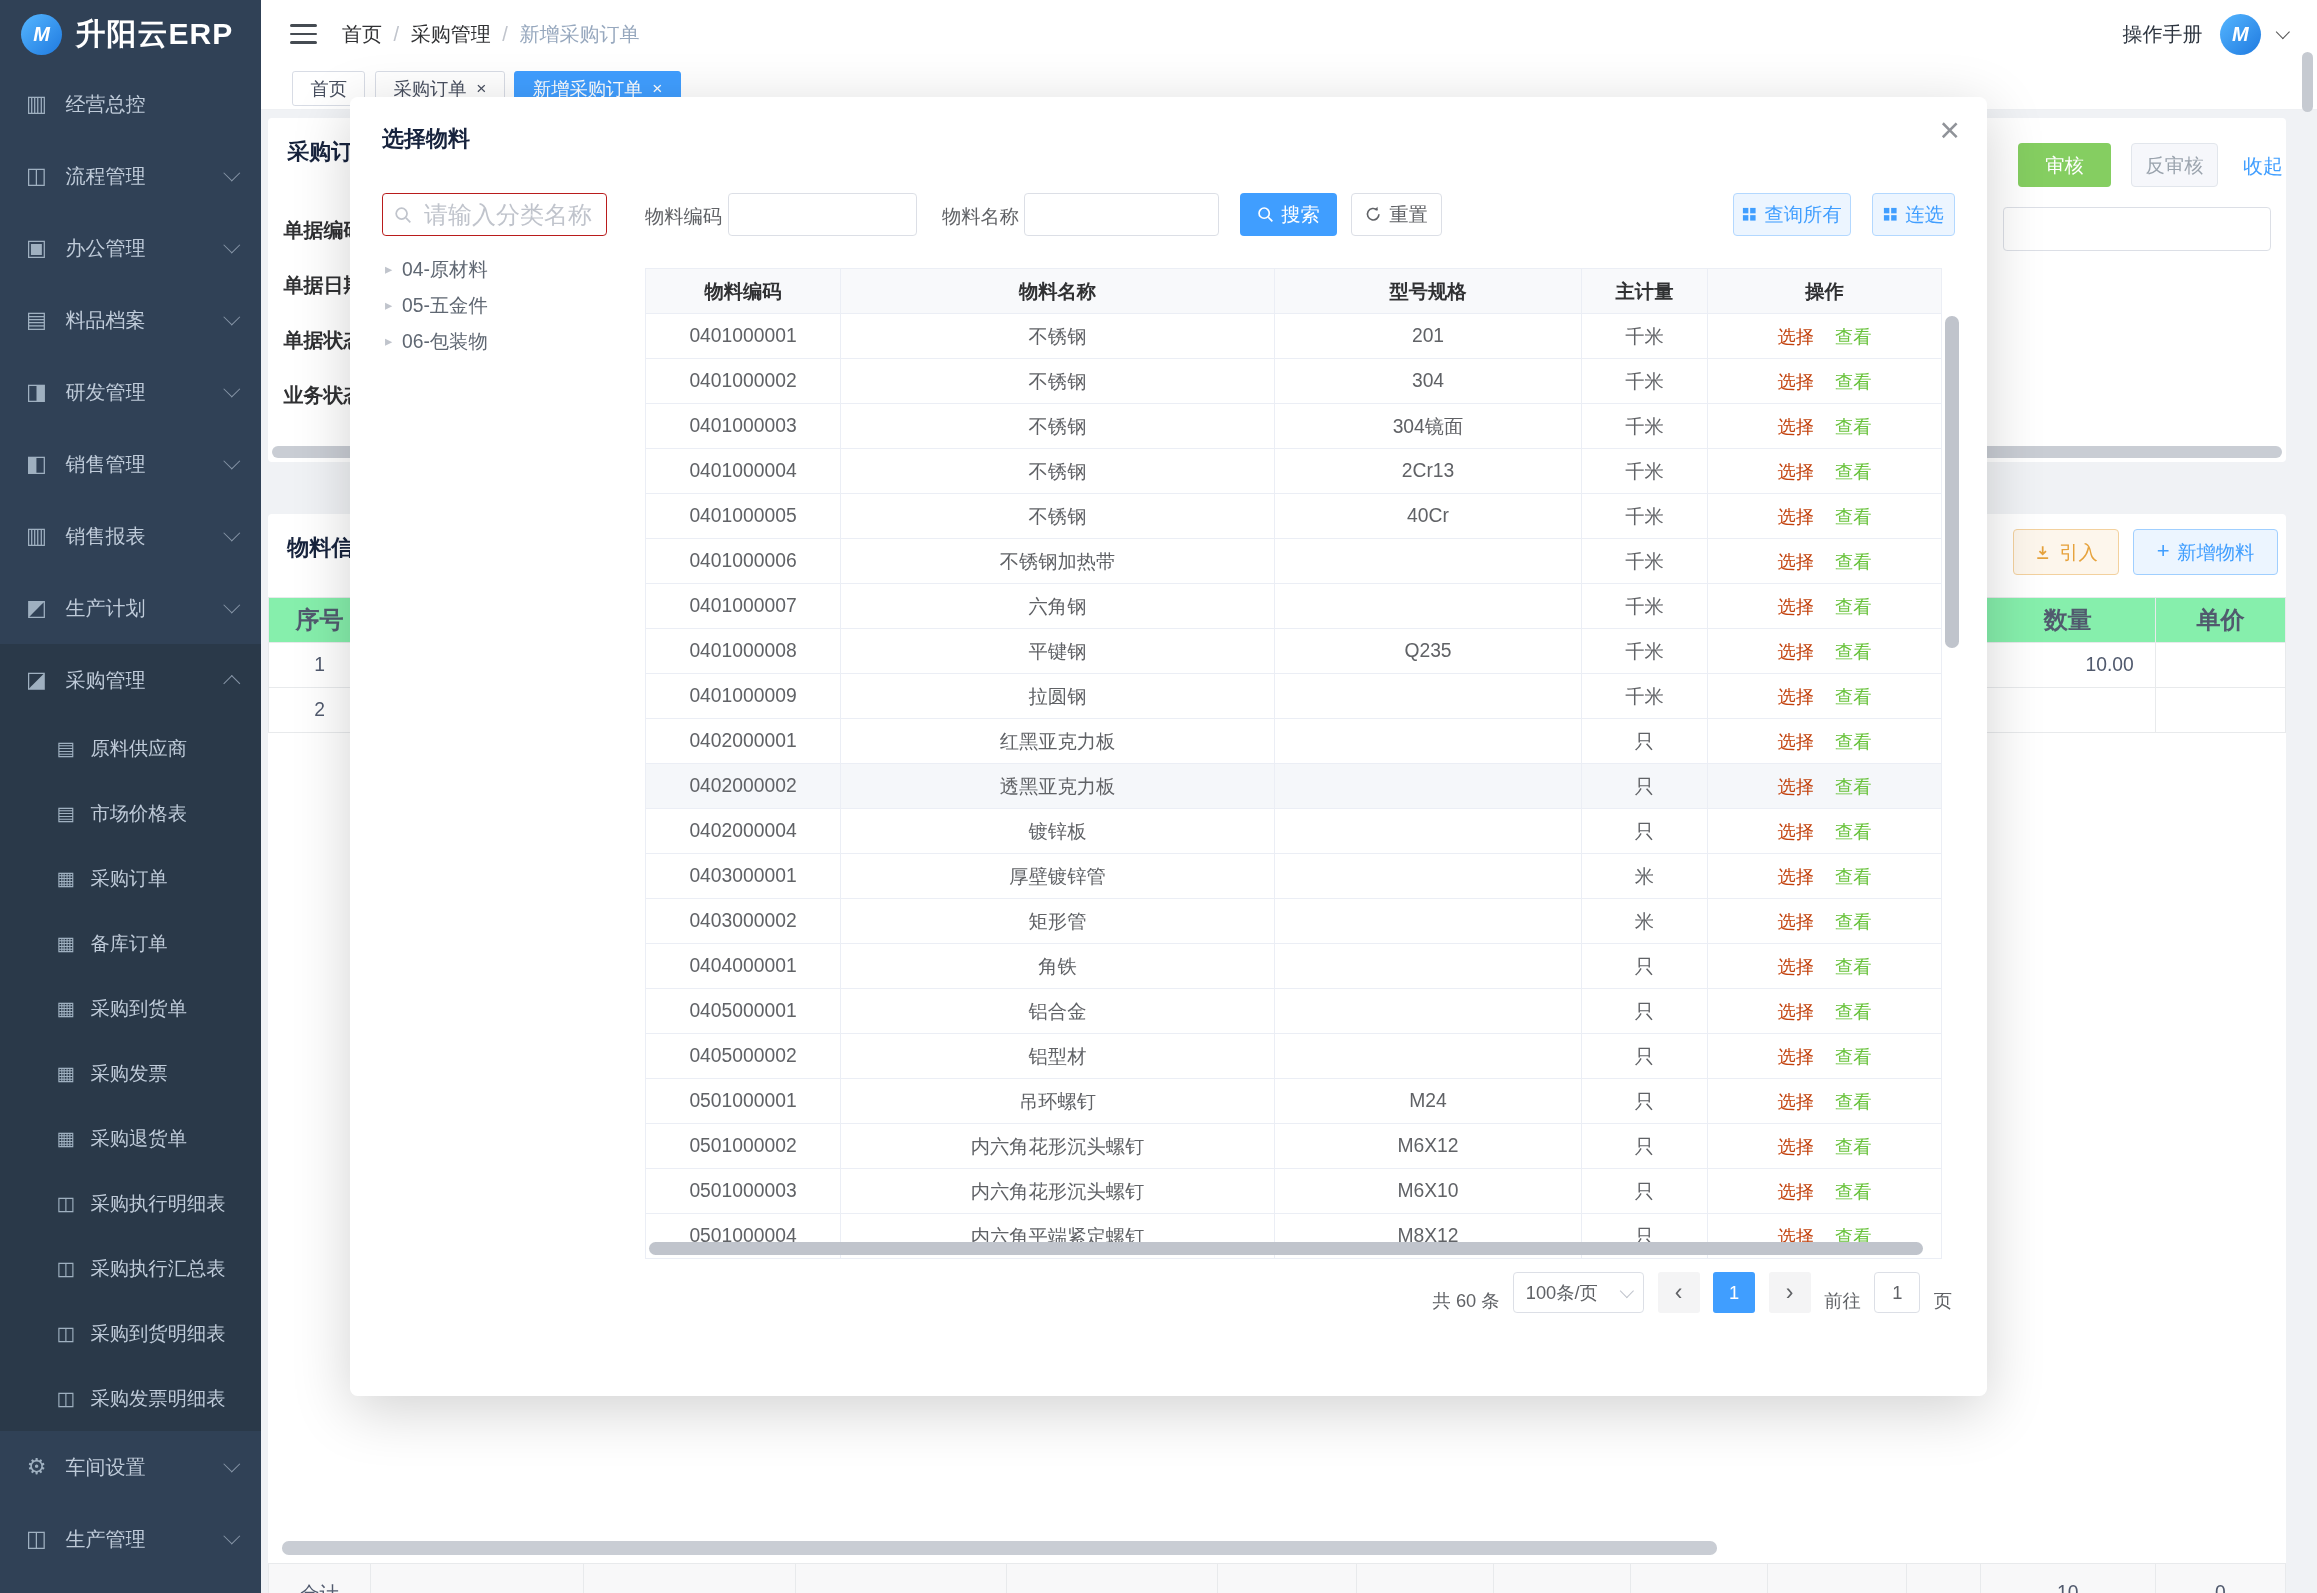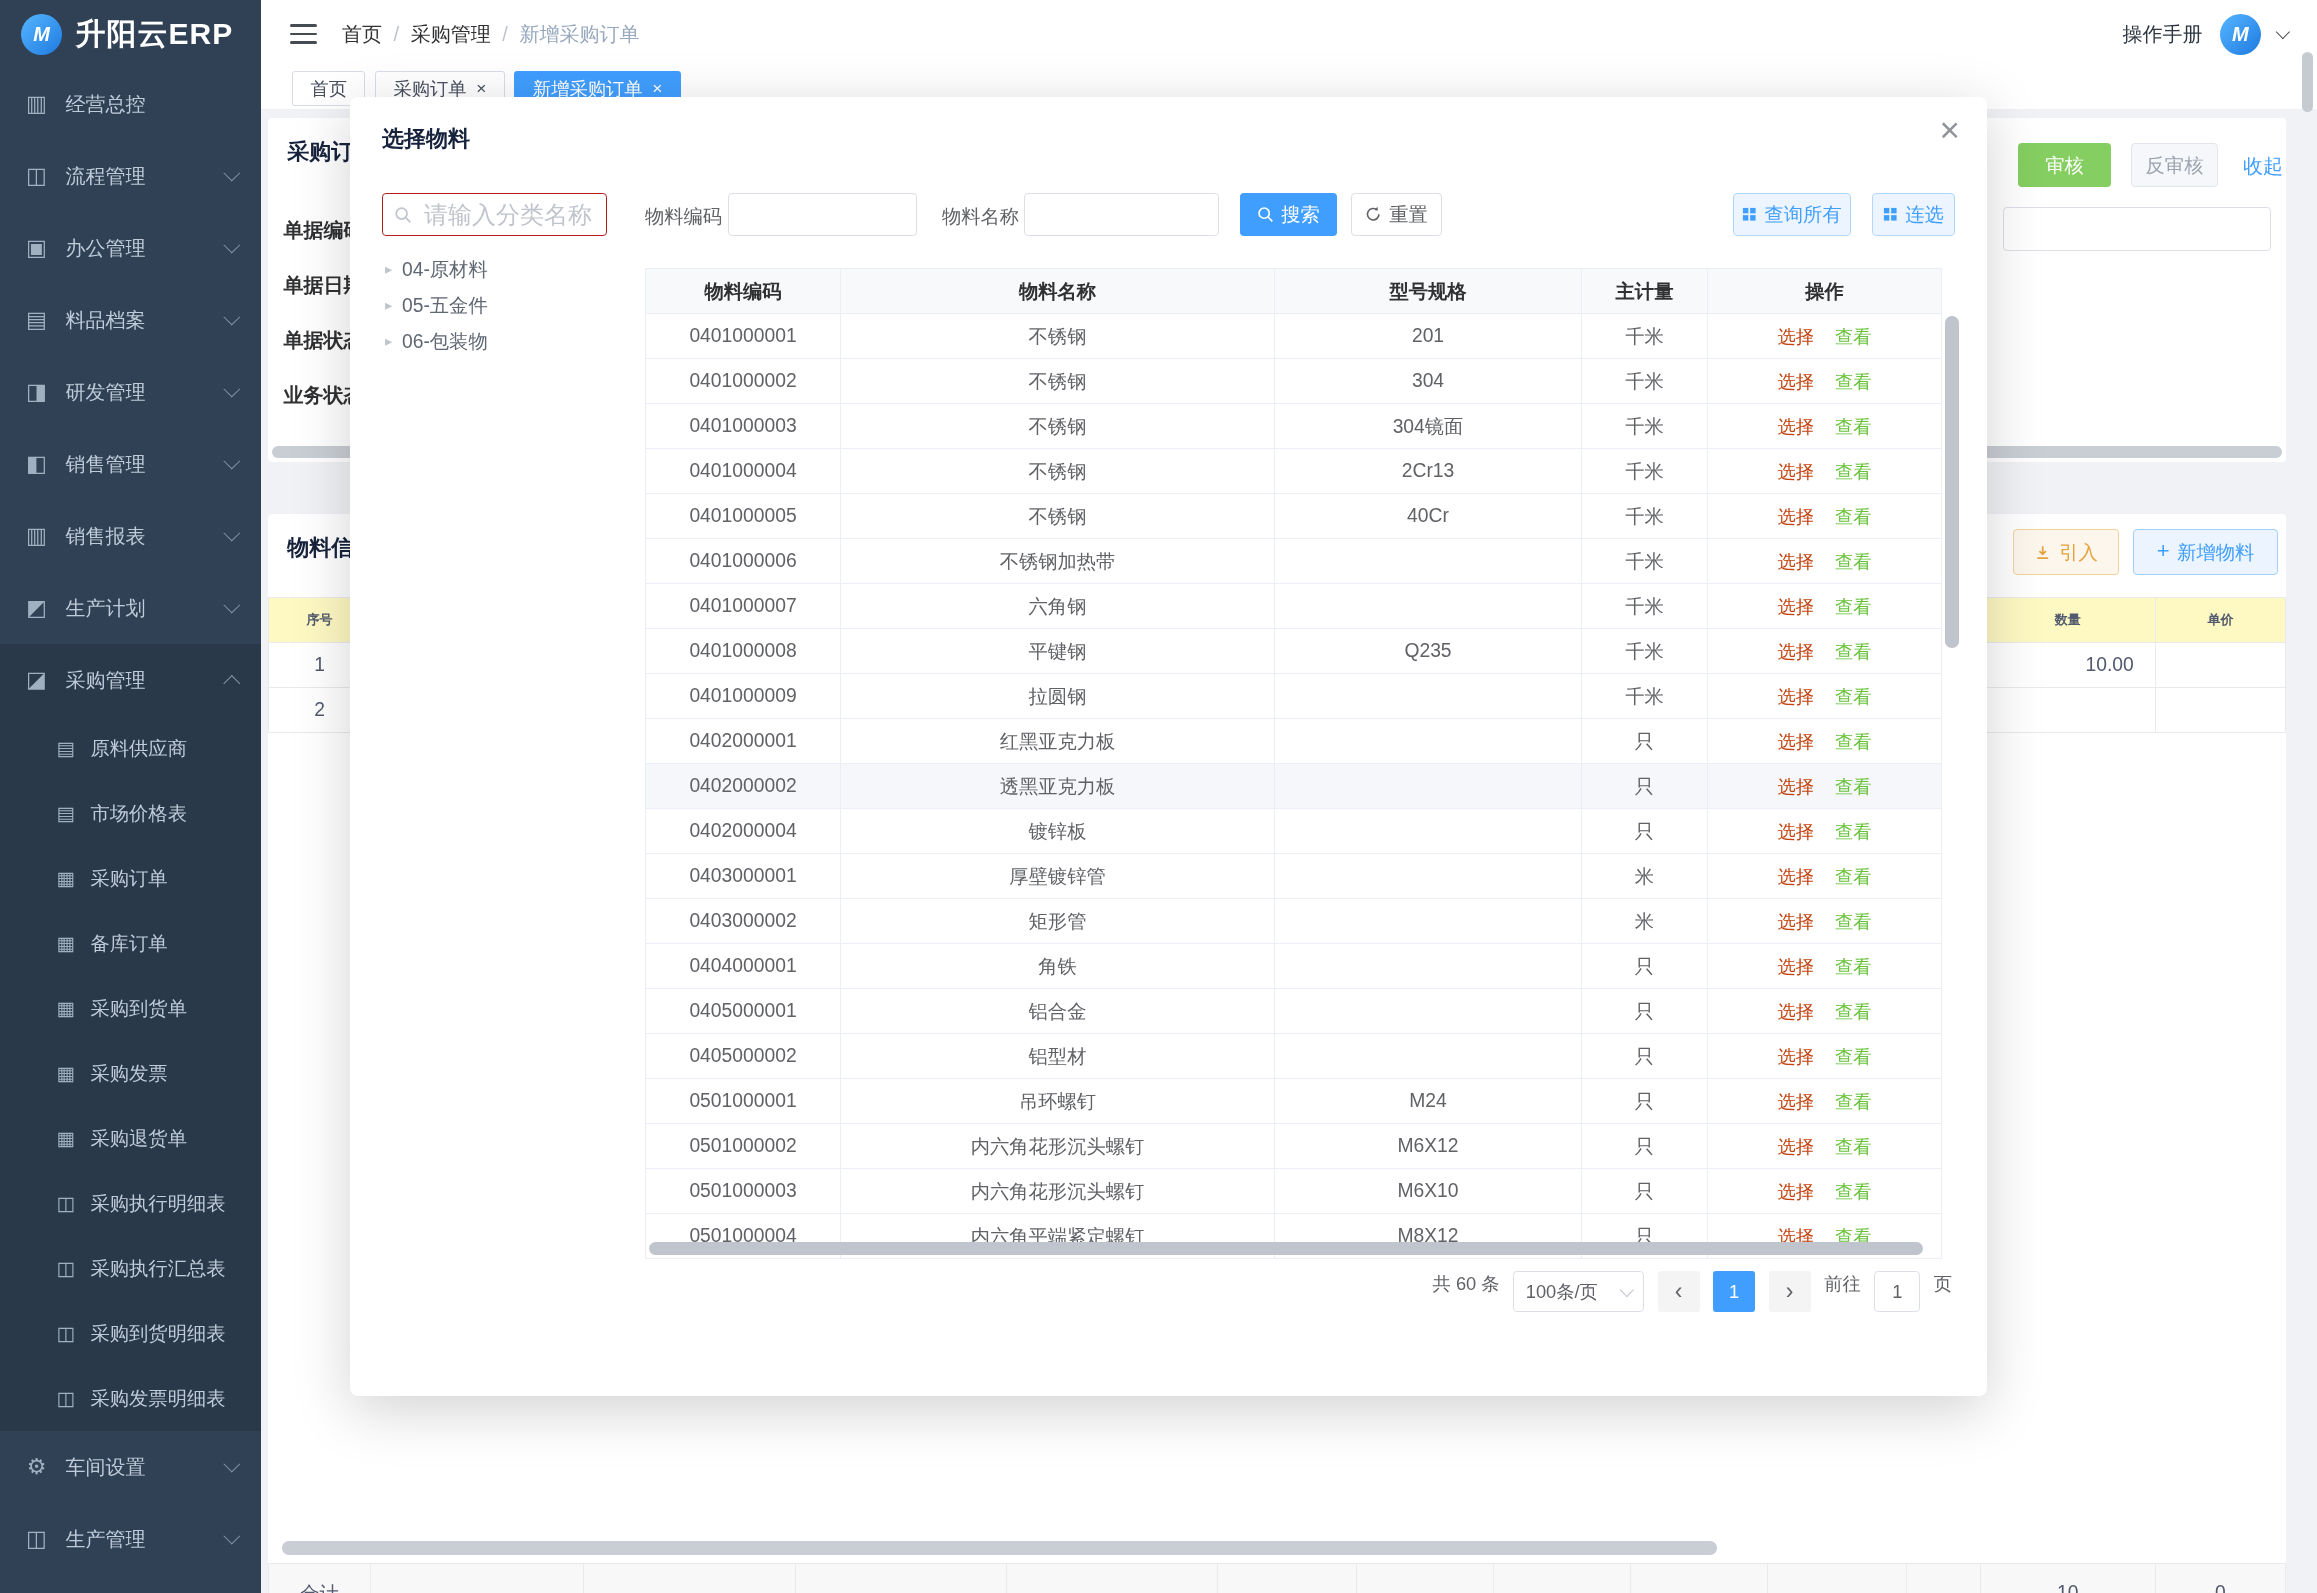--- a/index.html
+++ b/index.html
@@ -63,21 +63,21 @@
   .c1-scroll{position:absolute;left:3.9px;right:3.9px;bottom:3.9px;height:12.6px;background:#c9cdd4;border-radius:6.8px;cursor:pointer;}
 
   .btn-import{left:1745px;top:15.4px;width:106px;height:46px;background:#fdf6ec;border-color:#f3d19e;color:#e6a23c;}
   .btn-add{left:1865px;top:15.4px;width:145px;height:46px;background:#ecf5ff;border-color:#a0cfff;color:#409eff;}
   .plus{font-size:22px;margin-top:-1.9px;}
 
   .itable-wrap{position:absolute;left:0;top:83px;}
   .total-wrap{position:absolute;left:0;top:1049px;}
   table{border-collapse:collapse;table-layout:fixed;}
   .itable{width:2018px;}
-  .itable th{height:42px;border:1px solid #e8eaec;font-size:13px;color:#515a6e;background:#fef9c3;font-weight:bold;}
+  .itable th{height:42px;border:1px solid #e8eaec;font-size:24px;color:#515a6e;background:#86efac;font-weight:bold;}
   .itable td{height:42px;border:1px solid #e8eaec;font-size:19.3px;color:#515a6e;text-align:center;background:#fff;}
   .itable td.num{text-align:right;padding-right:21px;}
   .ttable td{background:#f8f8f9;height:56px;}
   .c2-scroll{position:absolute;left:13.5px;top:1027px;width:1435px;height:13.5px;background:#c9cdd4;border-radius:6.8px;cursor:pointer;}
 
   .page-vscroll{position:absolute;right:3.9px;top:52px;width:11.6px;height:60px;background:#c6cad1;border-radius:5.8px;z-index:6;cursor:pointer;}
 
   
   .modal{position:absolute;left:350px;top:97px;width:1637px;height:1299px;background:#fff;border-radius:7.7px;
          box-shadow:0 13.5px 58px rgba(0,0,0,0.18);z-index:20;}
@@ -104,21 +104,21 @@
   .btn-multi{left:1522px;top:96px;width:83px;height:43px;background:#ecf5ff;border-color:#b3d8ff;color:#409eff;}
   .mt-wrap{position:absolute;left:295px;top:171px;}
   .mtable{width:1296px;font-size:19.3px;color:#606266;}
   .mtable th{background:#f8f9fb;font-weight:bold;color:#303133;height:42px;border:1px solid #ebeef5;font-size:19.3px;}
   .mtable td{height:42px;border:1px solid #ebeef5;text-align:center;overflow:hidden;white-space:nowrap;}
   .mtable tr.hl td{background:#f5f7fa;}
   .op-select{color:#c2410c;margin-right:15.4px;cursor:pointer;font-size:18.3px;}
   .op-view{color:#67c23a;cursor:pointer;font-size:18.3px;}
   .m-vscroll{position:absolute;left:1595px;top:219px;width:13.5px;height:332px;background:#c0c4cc;border-radius:6.8px;cursor:pointer;}
   .m-hscroll{position:absolute;left:299px;top:1145px;width:1274px;height:12.6px;background:#c0c4cc;border-radius:6.8px;cursor:pointer;}
-  .pager{position:absolute;right:35px;top:1174px;height:42px;display:flex;align-items:flex-start;gap:13.5px;font-size:18.3px;color:#606266;}
+  .pager{position:absolute;right:35px;top:1174px;height:42px;display:flex;align-items:flex-end;gap:13.5px;font-size:18.3px;color:#606266;}
   .pg-size{width:131px;height:41px;border:1px solid #dcdfe6;border-radius:3.9px;display:flex;align-items:center;
            justify-content:space-between;padding:0 11.6px;box-sizing:border-box;cursor:pointer;}
   .sel-chev{width:8.7px;height:8.7px;border-right:1.9px solid #c0c4cc;border-bottom:1.9px solid #c0c4cc;transform:rotate(45deg);margin-top:-3.9px;}
   .pg-btn{width:42px;height:41px;background:#f4f4f5;border-radius:2.9px;display:flex;align-items:center;justify-content:center;
           font-size:23px;color:#606266;cursor:pointer;}
   .pg-cur{width:42px;height:41px;background:#409eff;border-radius:2.9px;display:flex;align-items:center;justify-content:center;
           color:#fff;cursor:pointer;}
   .pg-goto{width:46px;height:41px;border:1px solid #dcdfe6;border-radius:3.9px;text-align:center;font-size:18.3px;color:#606266;
            box-sizing:border-box;outline:none;font-family:inherit;}
 </style>

